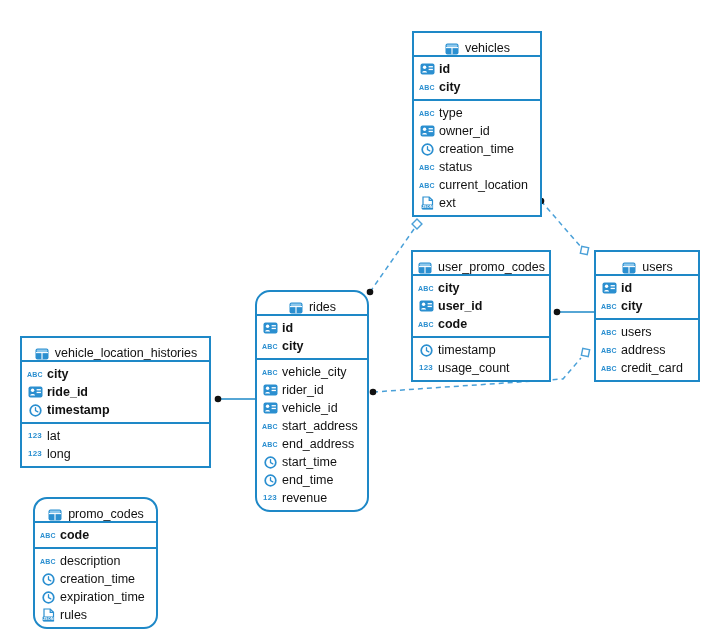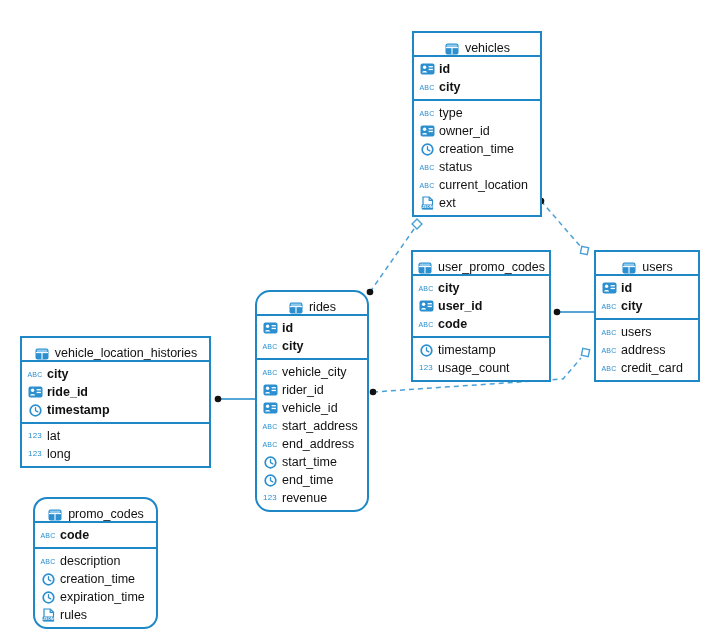--- a/index.html
+++ b/index.html
@@ -24,21 +24,21 @@
   .row {
     height:18px; display:flex; align-items:center; gap:4px;
     padding:0 6px 0 5px; font-size:12.5px; white-space:nowrap;
   }
   .row.key { font-weight:bold; }
   .ticon {
     width:16px; flex:0 0 16px; display:flex;
     align-items:center; justify-content:center;
   }
   .txt-icon {
-    font-size:7px; font-weight:normal; color:#2b8fd0;
+    font-size:7px; font-weight:bold; color:#2b8fd0;
     letter-spacing:0.2px; line-height:1;
   }
   .txt-icon.num { font-size:8px; }
 </style>
 </head>
 <body>
 
 <div id="canvas">
   <svg id="rel-layer" width="705" height="636" viewBox="0 0 705 636">
       <path d="M218 399 L255 399" fill="none" stroke="#1e88c7" stroke-width="1.5"></path>

